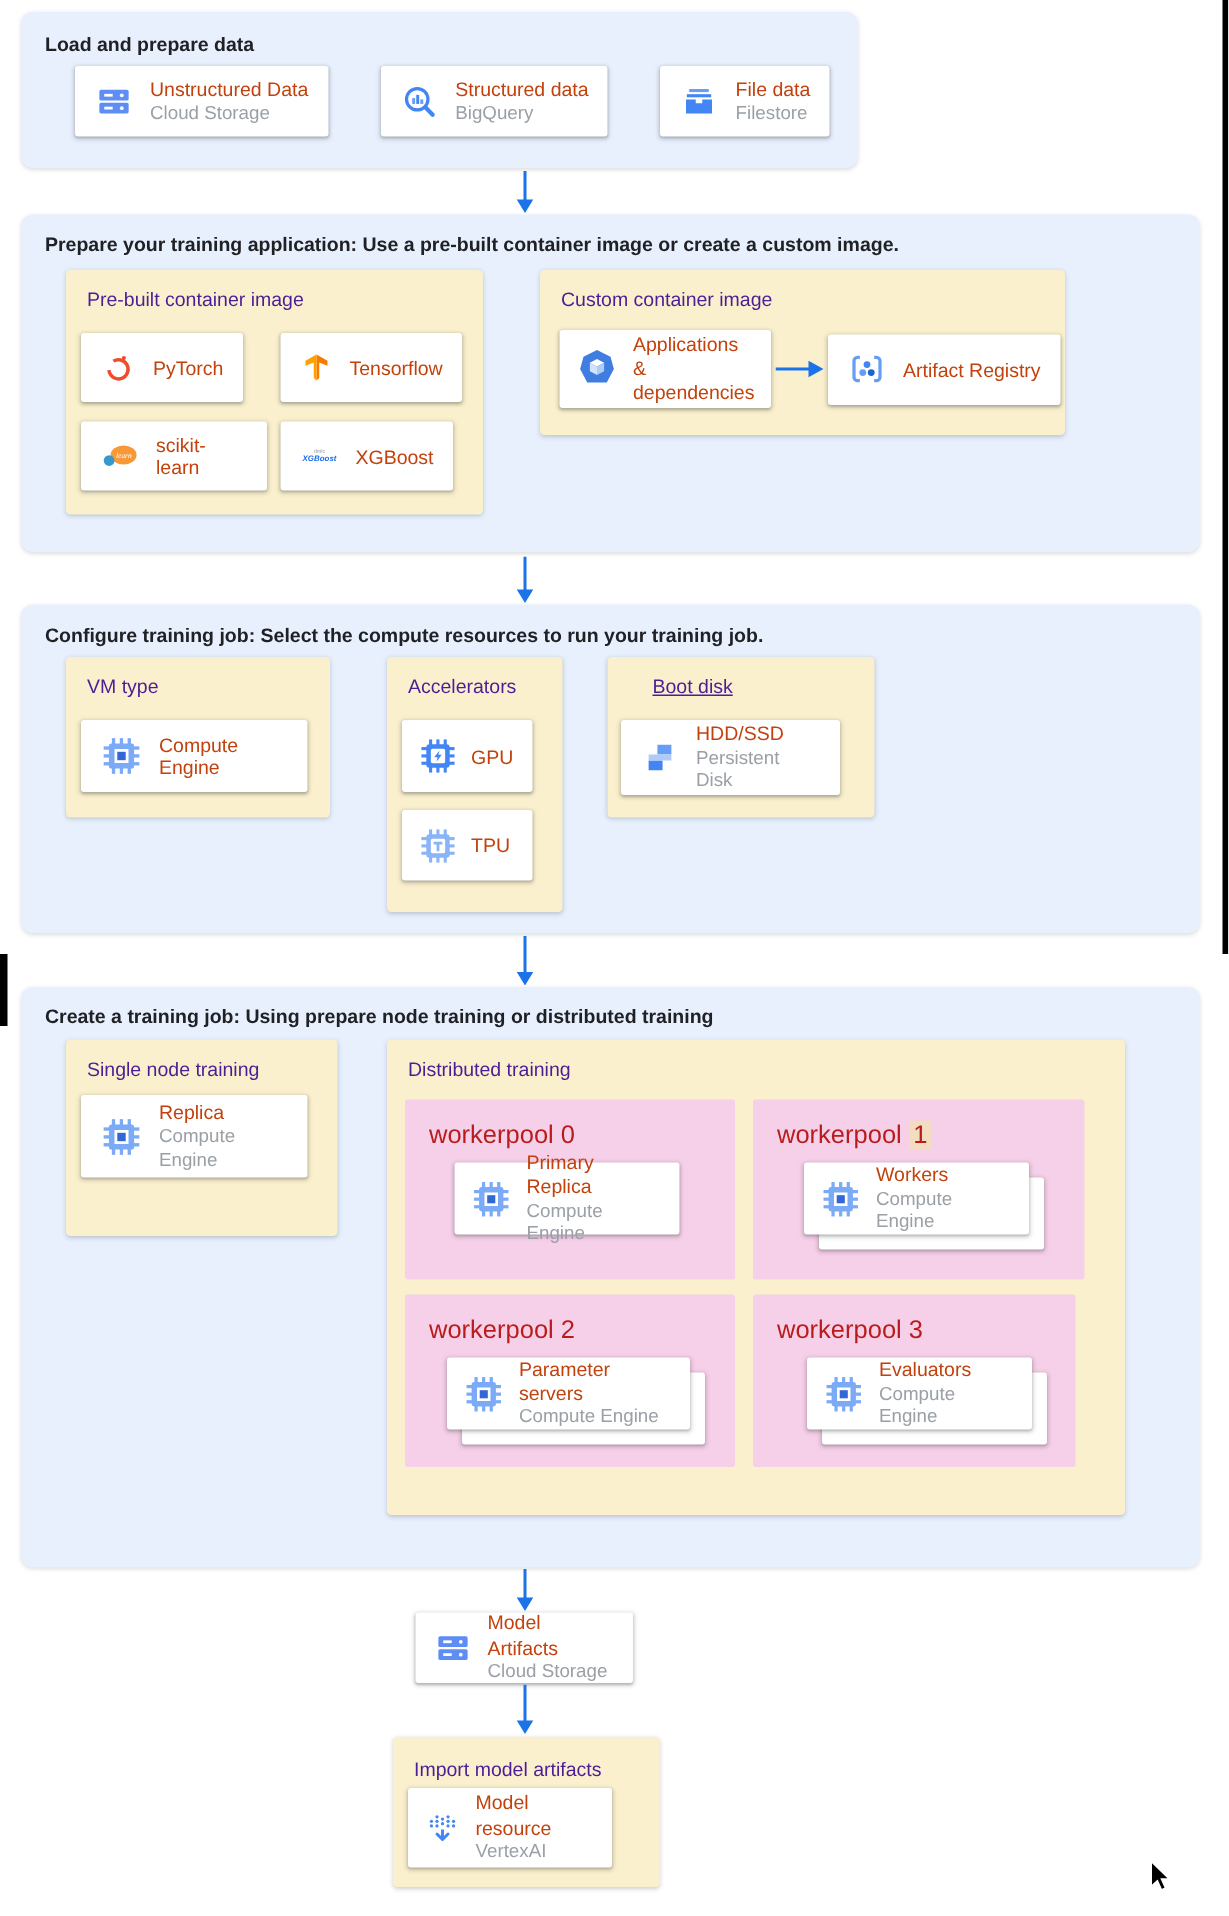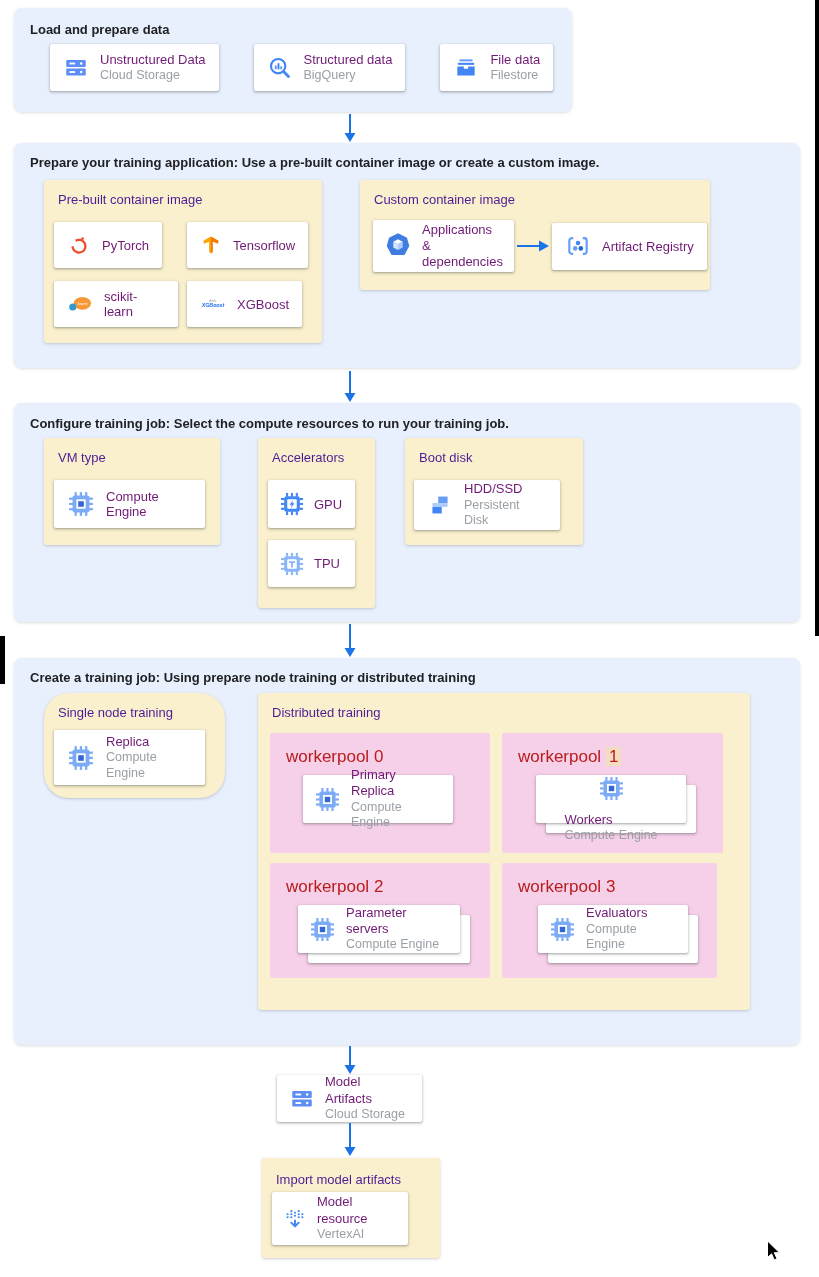--- a/index.html
+++ b/index.html
@@ -15,21 +15,21 @@
   .pool{position:absolute;background:#f6cfe8;border-radius:2px;}
   .pool-label{position:absolute;left:16px;top:14px;font-size:17px;color:#b91c1c;white-space:nowrap;}
   .num-hl{background:#f3dcc0;padding:0 3px;}
   .card{background:#fff;border-radius:2px;display:flex;align-items:center;gap:11px;
         padding:0 13px;box-shadow:0 1px 2px rgba(60,64,67,.30),0 1px 3px 1px rgba(60,64,67,.15);
         box-sizing:border-box;}
   .card.abs{position:absolute;}
   .card-back{position:absolute;background:#fff;border-radius:2px;
              box-shadow:0 1px 2px rgba(60,64,67,.30),0 1px 3px 1px rgba(60,64,67,.15);}
   .ct{display:flex;flex-direction:column;justify-content:center;line-height:1.25;}
-  .card-title{font-size:13px;color:#701a75;}
+  .card-title{font-size:13px;color:#c2410c;}
   .card-sub{font-size:12.5px;color:#9aa0a6;}
   .icon{flex:0 0 auto;display:flex;align-items:center;justify-content:center;}
   .cards-row{position:absolute;display:flex;gap:35px;align-items:stretch;}
   .h47{height:47px;} .h46{height:46px;}
   .arrow-v{position:absolute;left:343px;width:14px;}
   .bar{position:absolute;background:#000;}
   svg{display:block;}
 </style>
 </head>
 <body>
@@ -317,21 +317,21 @@
         <span class="icon">
             <svg width="26" height="26">
               <use href="#sym-tpu"></use>
             </svg>
           </span>
         <span class="card-title">TPU</span>
       </div>
     </div>
 
     <div class="group" style="left:391px;top:35px;width:178px;height:107px;">
-      <div class="group-title" style="left:14px;top:12px;">Boot disk</div>
+      <div class="group-title" style="left:30px;top:12px;text-decoration:underline;">Boot disk</div>
       <div class="card abs" style="left:9px;top:42px;width:146px;height:50px;">
         <span class="icon">
             <svg width="26" height="26">
               <use href="#sym-disk"></use>
             </svg>
           </span>
         <span class="ct">
           <span class="card-title">HDD/SSD</span>
           <span class="card-sub">Persistent Disk</span>
         </span>
@@ -340,21 +340,21 @@
   </div>
 
   <svg class="arrow-v" style="top:624px;" width="14" height="33" viewBox="0 0 14 33">
     <line x1="7" y1="0" x2="7" y2="25" stroke="#1a73e8" stroke-width="2"></line>
     <polygon points="1.5,24 12.5,24 7,33" fill="#1a73e8"></polygon>
   </svg>
 
   <div class="section" id="sec-create" style="left:14px;top:658px;width:786px;height:387px;">
     <div class="sec-title" style="left:16px;top:12px;">Create a training job: Using prepare node training or distributed training</div>
 
-    <div class="group" style="left:30px;top:35px;width:181px;height:105px;border-radius:25px;">
+    <div class="group" style="left:30px;top:35px;width:181px;height:131px;">
       <div class="group-title" style="left:14px;top:12px;">Single node training</div>
       <div class="card abs" style="left:10px;top:37px;width:151px;height:55px;">
         <span class="icon">
             <svg width="28" height="28">
               <use href="#sym-chip"></use>
             </svg>
           </span>
         <span class="ct">
           <span class="card-title">Replica</span>
           <span class="card-sub">Compute Engine</span>
@@ -376,21 +376,21 @@
           <span class="ct">
             <span class="card-title">Primary Replica</span>
             <span class="card-sub">Compute Engine</span>
           </span>
         </div>
       </div>
 
       <div class="pool" style="left:244px;top:40px;width:221px;height:120px;">
         <div class="pool-label"><span>workerpool</span> <span class="num-hl">1</span></div>
         <div class="card-back" style="left:44px;top:52px;width:150px;height:48px;"></div>
-        <div class="card abs" style="left:34px;top:42px;width:150px;height:48px;padding:0 11px;gap:10px;flex-direction:column;">
+        <div class="card abs" style="left:34px;top:42px;width:150px;height:48px;padding:0 11px;gap:10px;">
           <span class="icon">
               <svg width="27" height="27">
                 <use href="#sym-chip"></use>
               </svg>
             </span>
           <span class="ct">
             <span class="card-title">Workers</span>
             <span class="card-sub">Compute Engine</span>
           </span>
         </div>

